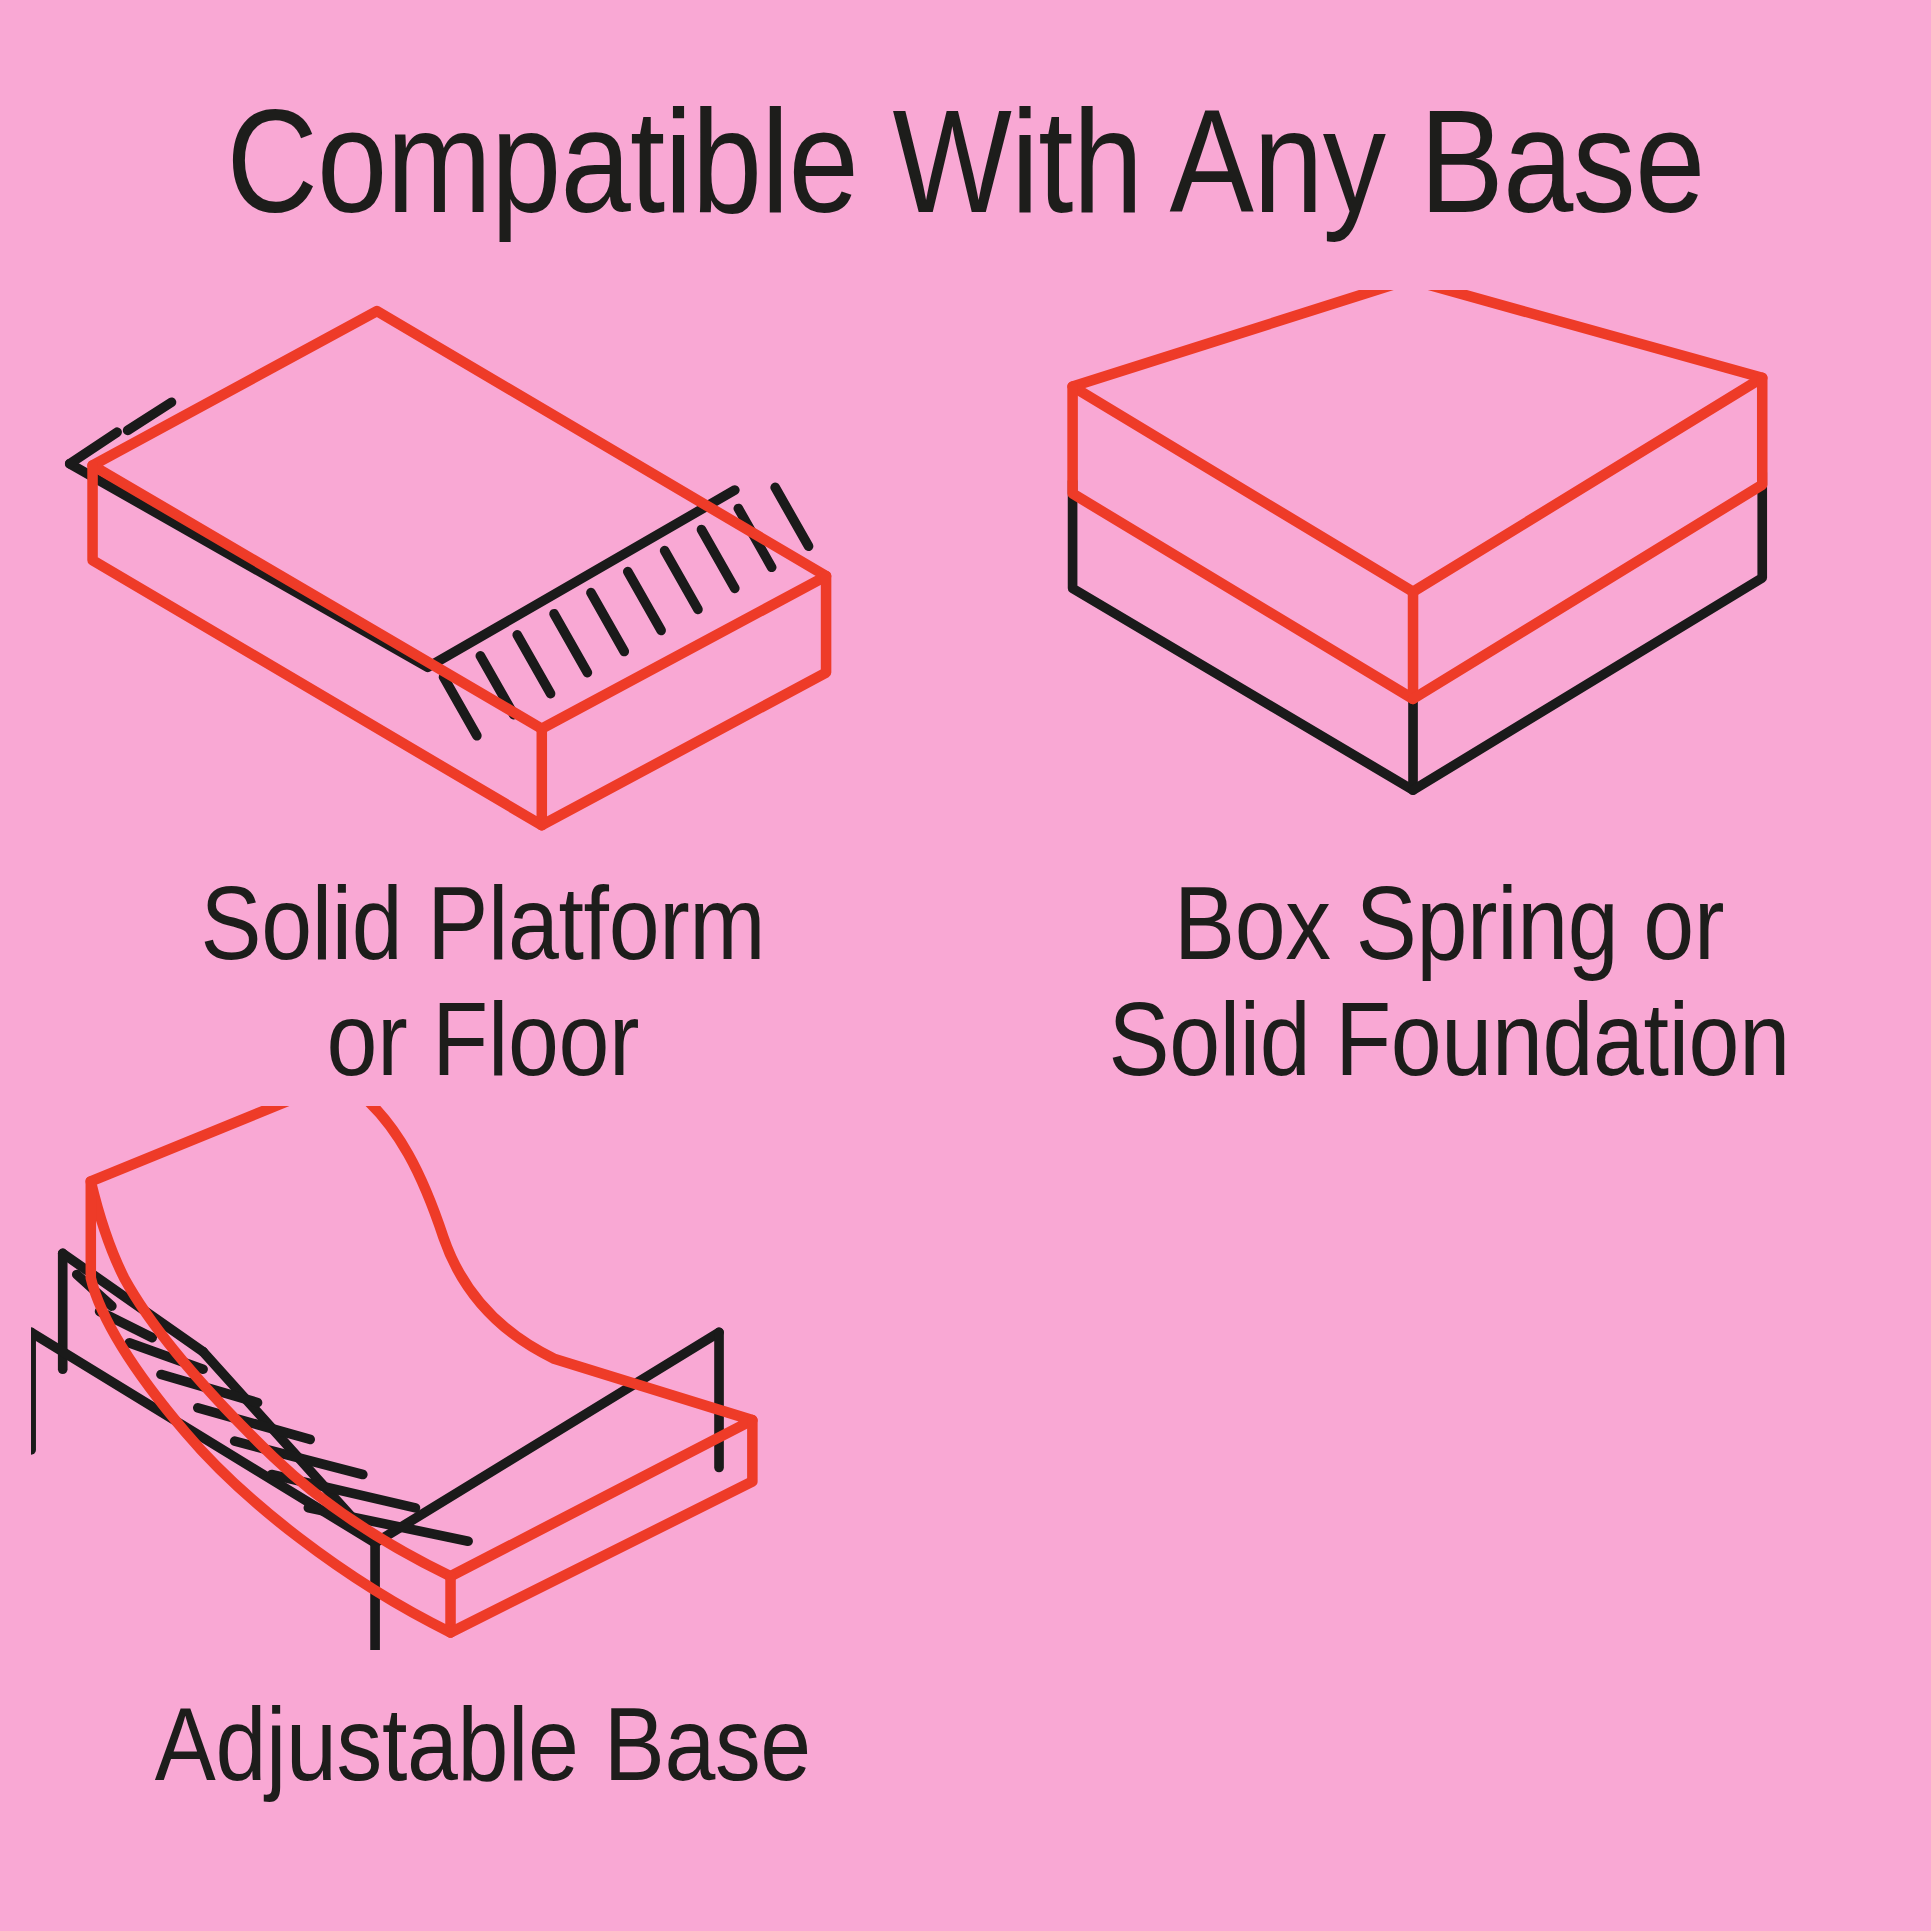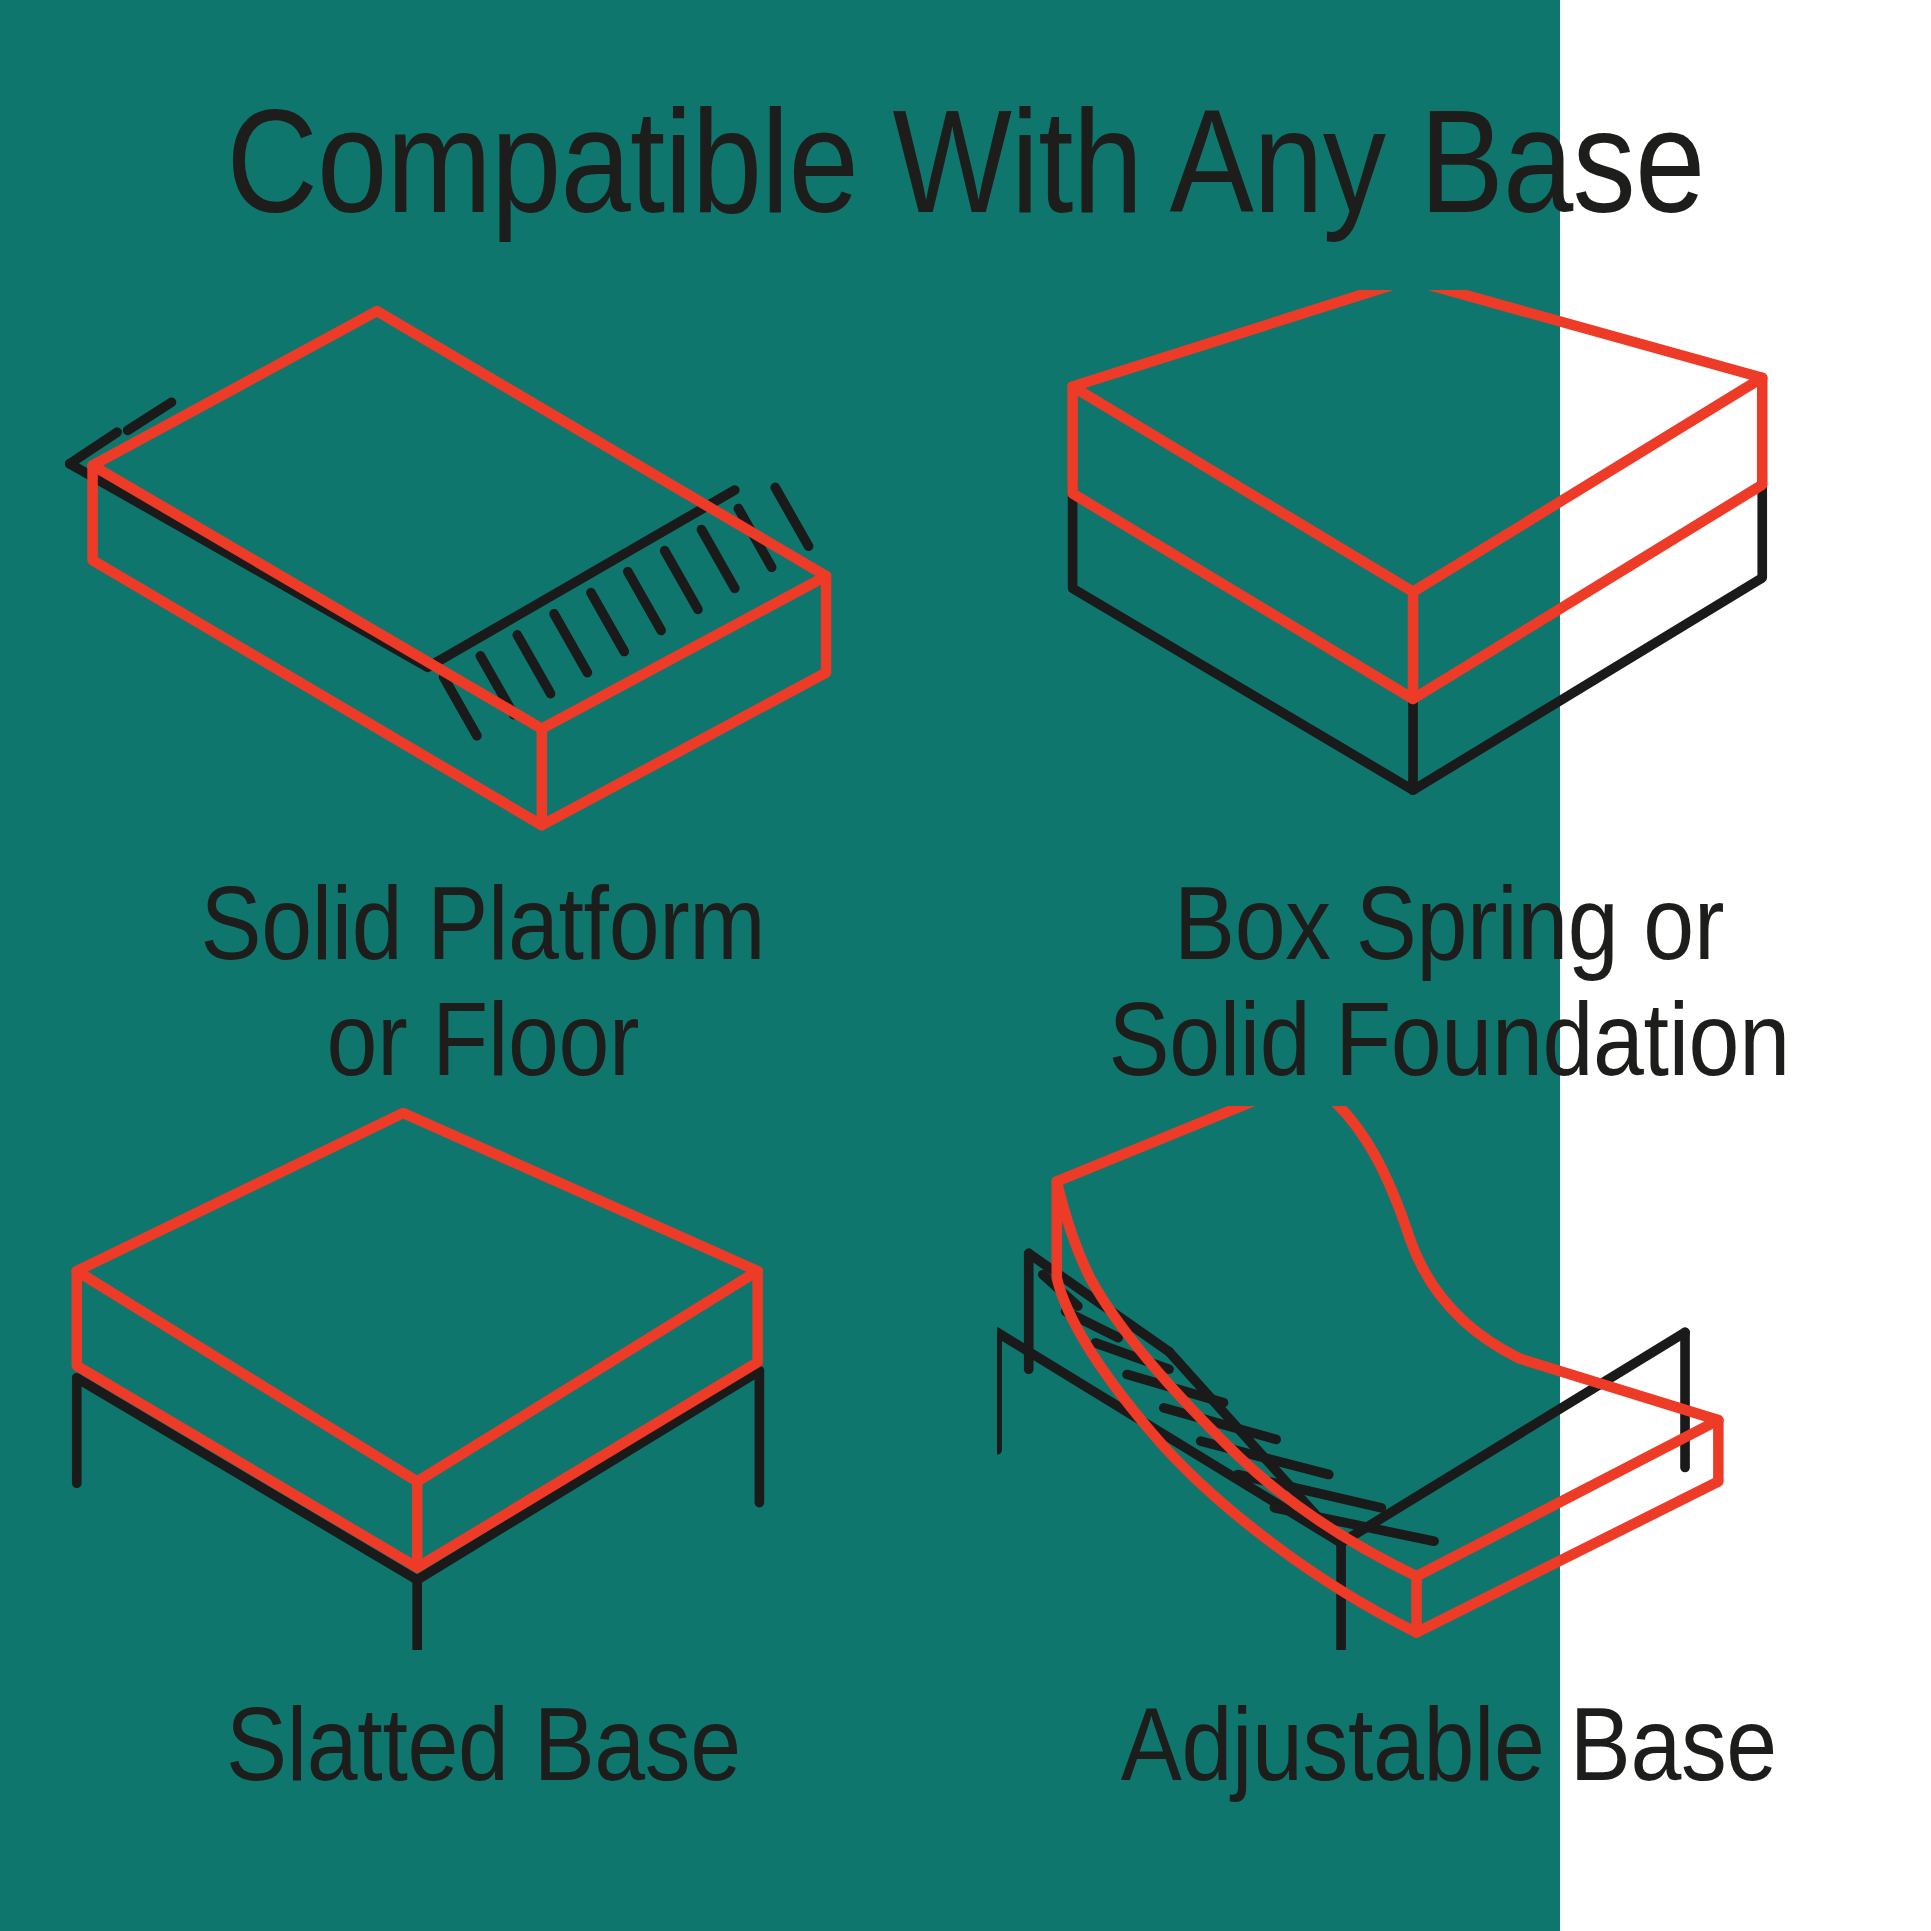--- a/index.html
+++ b/index.html
@@ -9,23 +9,23 @@
   }
   body {
     width: 1931px;
     height: 1931px;
     font-family: "Liberation Sans", "DejaVu Sans", sans-serif;
     color: #1a1a1a;
     overflow: hidden;
   }
   .page {
     position: relative;
-    width: 1560px;
+    width: 1931px;
     height: 1931px;
-    background: #0f766e;
+    background: #f9a8d4;
   }
 
   
   .title {
     position: absolute;
     left: 0;
     top: 84px;
     width: 1931px;
     text-align: center;
     font-size: 147px;
@@ -138,44 +138,20 @@
 
           <path d="M 474 466 L 872 222 L 872 100"></path>
         </g>
       </svg>
       <div class="caption">
         <span class="line">Box Spring or</span>
         <span class="line">Solid Foundation</span>
       </div>
     </div>
 
-    <div class="cell">
-      <svg class="figure" viewBox="0 0 1030 620">
-
-        <g fill="none" stroke="#1a1a1a" stroke-width="11" stroke-linecap="round" stroke-linejoin="round">
-
-          <path d="M 52 310 L 440 540 L 830 302"></path>
-
-          <path d="M 52 310 L 52 430"></path>
-
-          <path d="M 440 540 L 440 700"></path>
-
-          <path d="M 830 302 L 830 452"></path>
-        </g>
-
-        <g fill="none" stroke="#EE3B28" stroke-width="12" stroke-linecap="round" stroke-linejoin="round">
-          <path d="M 52 188 L 424 8 L 828 188 L 440 428 Z"></path>
-          <path d="M 52 188 L 52 296 L 440 526 L 440 428"></path>
-          <path d="M 440 526 L 828 292 L 828 188"></path>
-        </g>
-      </svg>
-      <div class="caption">
-        <span class="line">Slatted Base</span>
-      </div>
-    </div>
 
     <div class="cell">
       <svg class="figure" viewBox="0 0 1030 620">
 
         <g fill="none" stroke="#1a1a1a" stroke-width="11" stroke-linecap="round" stroke-linejoin="round">
 
           <path d="M 36 168 L 196 280"></path>
 
           <path d="M 196 280 L 392 498"></path>
 

